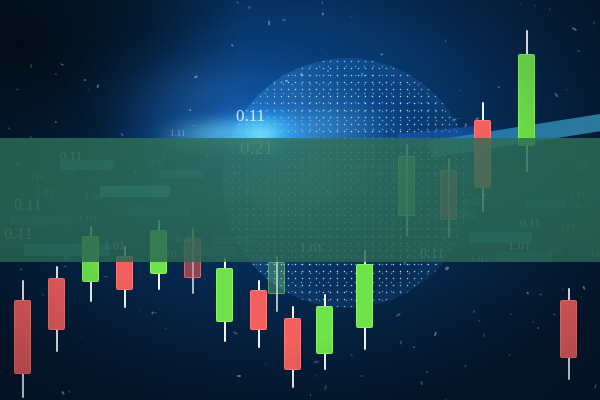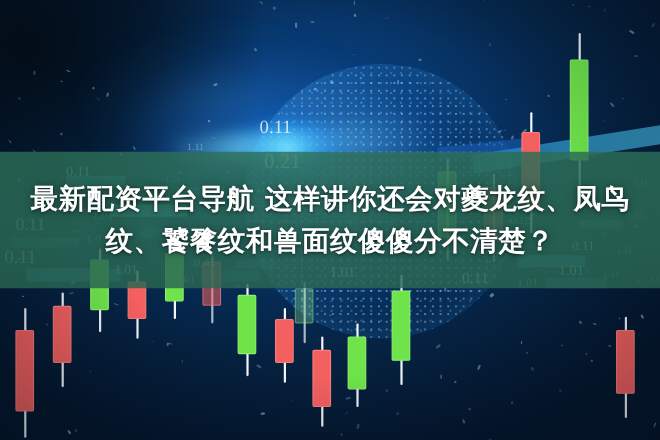--- a/index.html
+++ b/index.html
@@ -432,18 +432,14 @@
       <div class="num dark" style="left: 438px; top: 226px; font-size: 9px;">1.01</div>
       <div class="num dark" style="left: 576px; top: 162px; font-size: 8px;">1.11</div>
       <div class="num dark" style="left: 590px; top: 248px; font-size: 9px;">1.01</div>
     </div>
 
   <div class="bg-vignette"></div>
 
   <div class="band"></div>
   <div class="band-tint"></div>
 
-  <div class="title">
-    <div class="ln ln1">最新配资平台导航 这样讲你还会对夔龙纹、凤鸟</div>
-    <div class="ln ln2">纹、饕餮纹和兽面纹傻傻分不清楚？</div>
-  </div>
 
 </div>
 
 </body></html>

